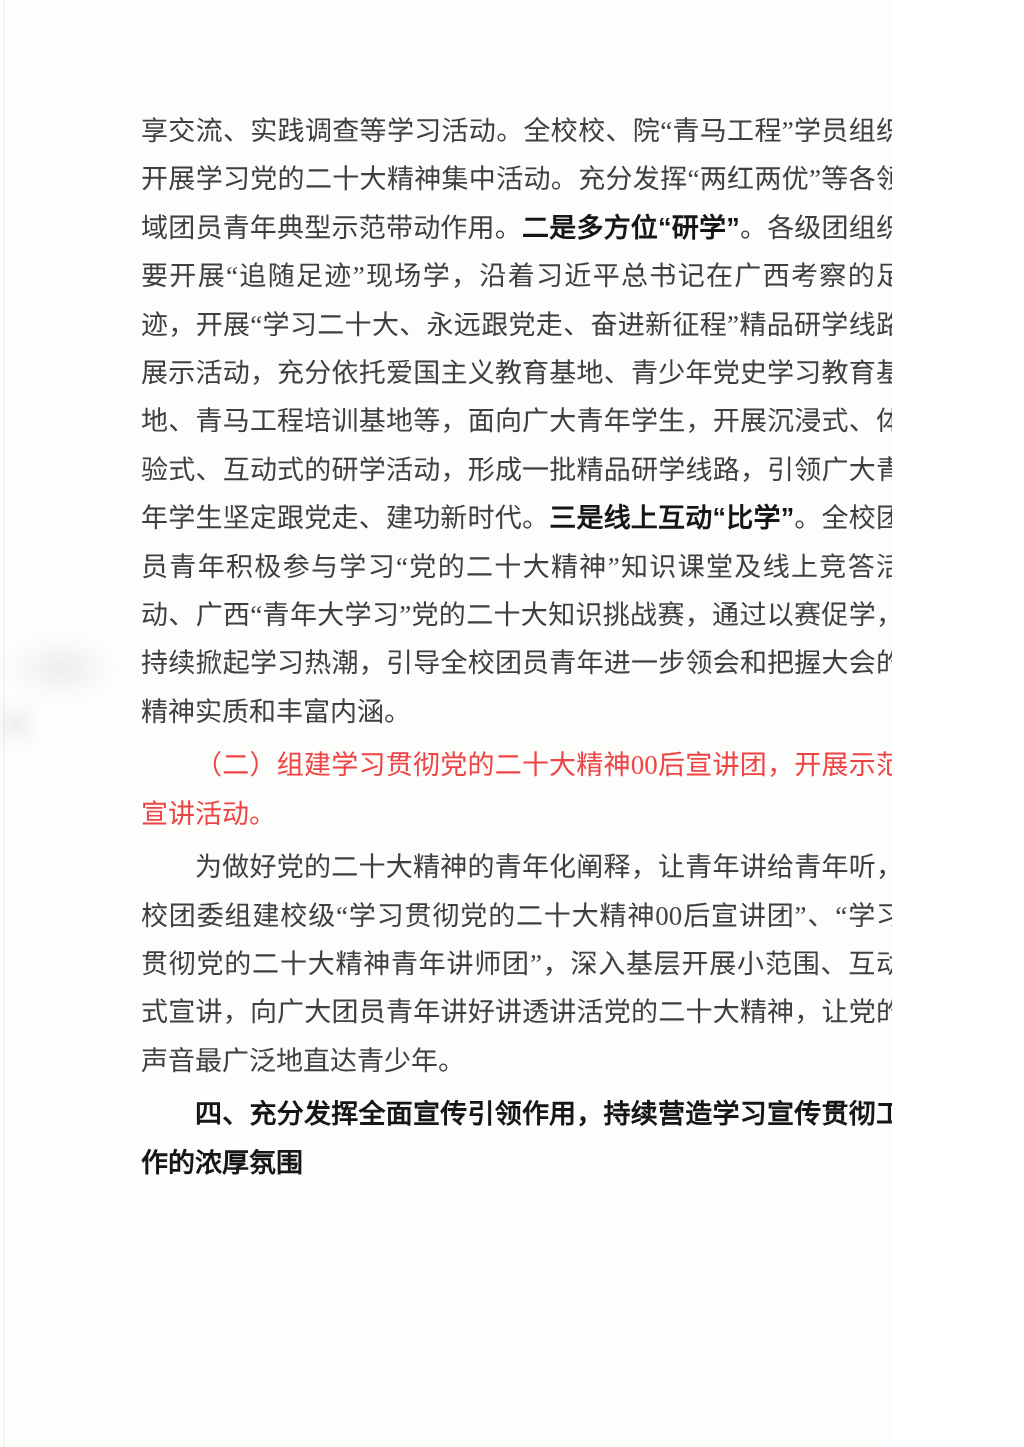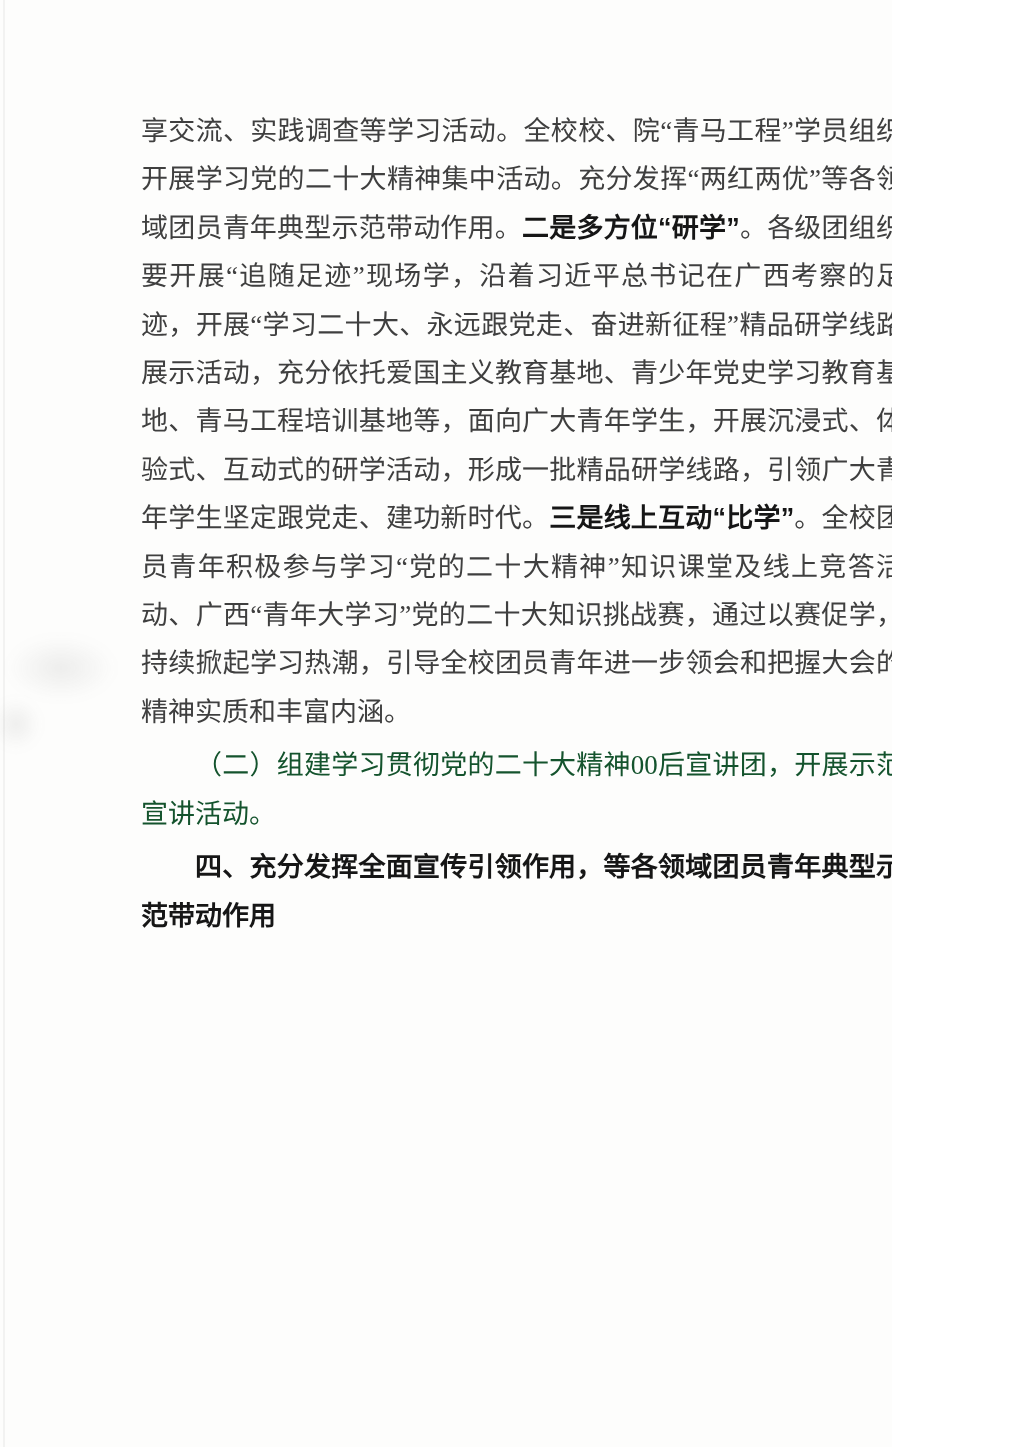--- a/index.html
+++ b/index.html
@@ -58,36 +58,37 @@
     color: #161616;
   }
   
   .heading4 {
     font-family: "Liberation Sans", "DejaVu Sans", sans-serif;
     font-weight: 700;
     color: #161616;
   }
   
   .kaiti {
-    color: #14532d;
+    color: #ef4444;
   }
 </style>
 </head>
 <body>
 
 <div class="page">
 
   <div class="scan-edge"></div>
   <div class="smudge s1"></div>
   <div class="smudge s2"></div>
 
   <div class="text-block">
 
     <p class="para"><span>享交流、实践调查等学习活动。全校校、院“青马工程”学员组织开展学习党的二十大精神集中活动。充分发挥“两红两优”等各领域团员青年典型示范带动作用。</span><span class="hei">二是多方位“研学”</span><span>。各级团组织要开展“追随足迹”现场学，沿着习近平总书记在广西考察的足迹，开展“学习二十大、永远跟党走、奋进新征程”精品研学线路展示活动，充分依托爱国主义教育基地、青少年党史学习教育基地、青马工程培训基地等，面向广大青年学生，开展沉浸式、体验式、互动式的研学活动，形成一批精品研学线路，引领广大青年学生坚定跟党走、建功新时代。</span><span class="hei">三是线上互动“比学”</span><span>。全校团员青年积极参与学习“党的二十大精神”知识课堂及线上竞答活动、广西“青年大学习”党的二十大知识挑战赛，通过以赛促学，持续掀起学习热潮，引导全校团员青年进一步领会和把握大会的精神实质和丰富内涵。</span></p>
 
     <p class="para gap indent kaiti">（二）组建学习贯彻党的二十大精神00后宣讲团，开展示范宣讲活动。</p>
 
+    <p class="para gap indent">为做好党的二十大精神的青年化阐释，让青年讲给青年听，校团委组建校级“学习贯彻党的二十大精神00后宣讲团”、“学习贯彻党的二十大精神青年讲师团”，深入基层开展小范围、互动式宣讲，向广大团员青年讲好讲透讲活党的二十大精神，让党的声音最广泛地直达青少年。</p>
 
-    <p class="para gap indent heading4">四、充分发挥全面宣传引领作用，等各领域团员青年典型示范带动作用</p>
+    <p class="para gap indent heading4">四、充分发挥全面宣传引领作用，持续营造学习宣传贯彻工作的浓厚氛围</p>
 
 
   </div>
 </div>
 
 </body></html>

